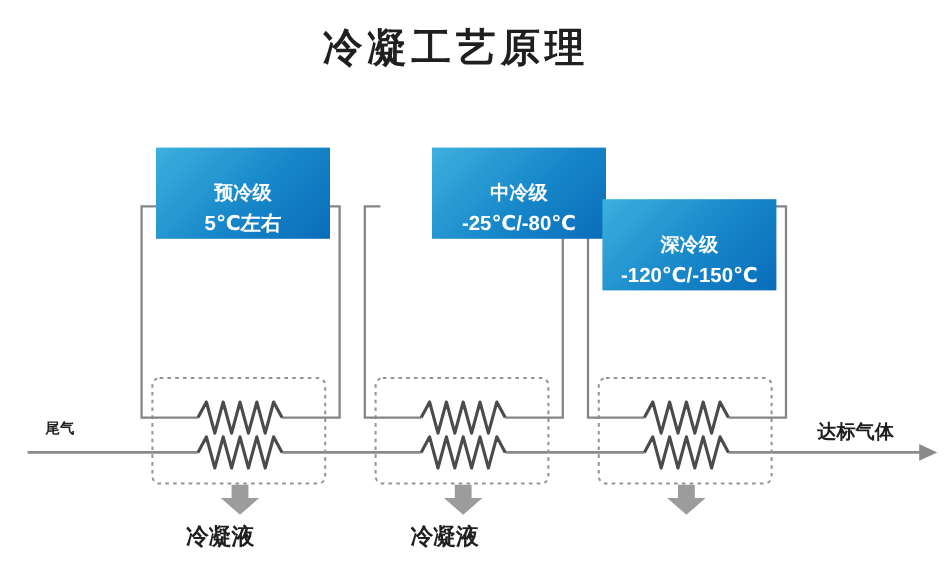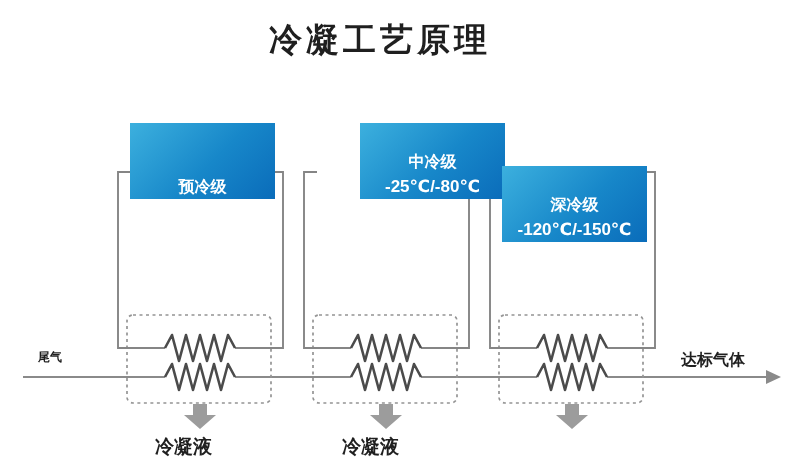--- a/index.html
+++ b/index.html
@@ -98,20 +98,21 @@
     </g>
     <g>
       <use href="#unit" transform="translate(372,0)"></use>
     </g>
   </svg>
 
   <h1 class="title">冷凝工艺原理</h1>
 
   <div class="stage-box stage-1">
     <div class="stage-name">预冷级</div>
+    <div class="stage-temp">5℃左右</div>
   </div>
   <div class="stage-box stage-2">
     <div class="stage-name">中冷级</div>
     <div class="stage-temp">-25℃/-80℃</div>
   </div>
   <div class="stage-box stage-3">
     <div class="stage-name">深冷级</div>
     <div class="stage-temp">-120℃/-150℃</div>
   </div>
 

